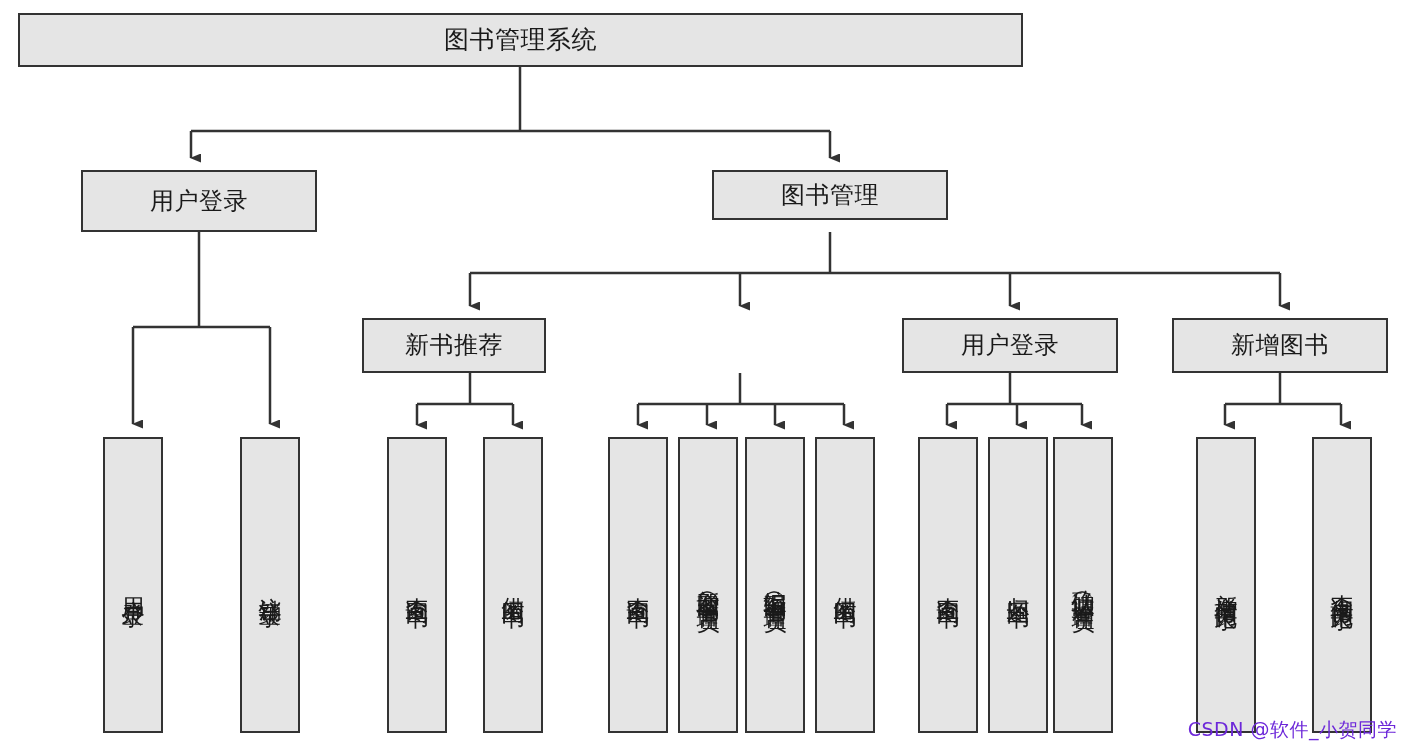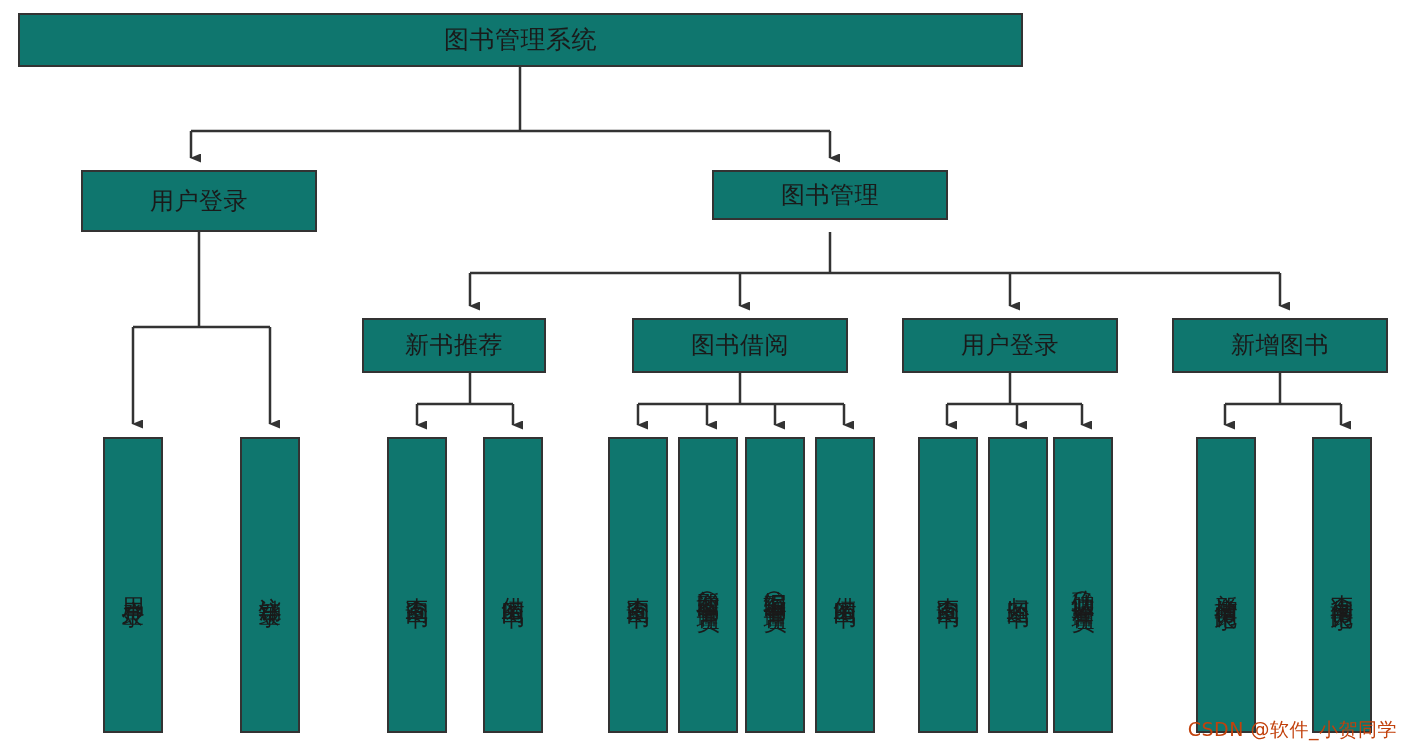--- a/index.html
+++ b/index.html
@@ -8,21 +8,21 @@
     background:#ffffff;
     font-family:"DejaVu Sans","Liberation Sans",sans-serif;
     overflow:hidden;
   }
   #stage{position:relative;width:1405px;height:747px;}
   svg#edges{position:absolute;left:0;top:0;width:1405px;height:747px;}
 
   .node{
     position:absolute;
     box-sizing:border-box;
-    background:#0f766e;
+    background:#e5e5e5;
     border:2.5px solid #333333;
     display:flex;
     align-items:center;
     justify-content:center;
     color:#1a1a1a;
   }
   .node .lbl{
     display:block;
     text-align:center;
     line-height:1.18;
@@ -46,21 +46,21 @@
     white-space:normal;
     max-height:100%;
   }
   .node.root .lbl{font-size:25px;}
 
   #watermark{
     position:absolute;
     right:8px;
     bottom:4px;
     font-size:19px;
-    color:#c2410c;
+    color:#6d28d9;
     letter-spacing:0.5px;
     white-space:nowrap;
     pointer-events:none;
   }
 </style>
 </head>
 <body>
 
 <div id="stage">
 
@@ -121,23 +121,20 @@
   <div class="node horiz" style="left:81px;top:170px;width:236px;height:62px;">
     <span class="lbl">用户登录</span>
   </div>
   <div class="node horiz" style="left:712px;top:170px;width:236px;height:50px;">
     <span class="lbl">图书管理</span>
   </div>
 
   <div class="node horiz" style="left:362px;top:318px;width:184px;height:55px;">
     <span class="lbl">新书推荐</span>
   </div>
-  <div class="node horiz" style="left:632px;top:318px;width:216px;height:55px;">
-    <span class="lbl">图书借阅</span>
-  </div>
   <div class="node horiz" style="left:902px;top:318px;width:216px;height:55px;">
     <span class="lbl">用户登录</span>
   </div>
   <div class="node horiz" style="left:1172px;top:318px;width:216px;height:55px;">
     <span class="lbl">新增图书</span>
   </div>
 
   <div class="node vert" style="left:103px;top:437px;width:60px;height:296px;">
     <span class="lbl">用户登录</span>
   </div>

